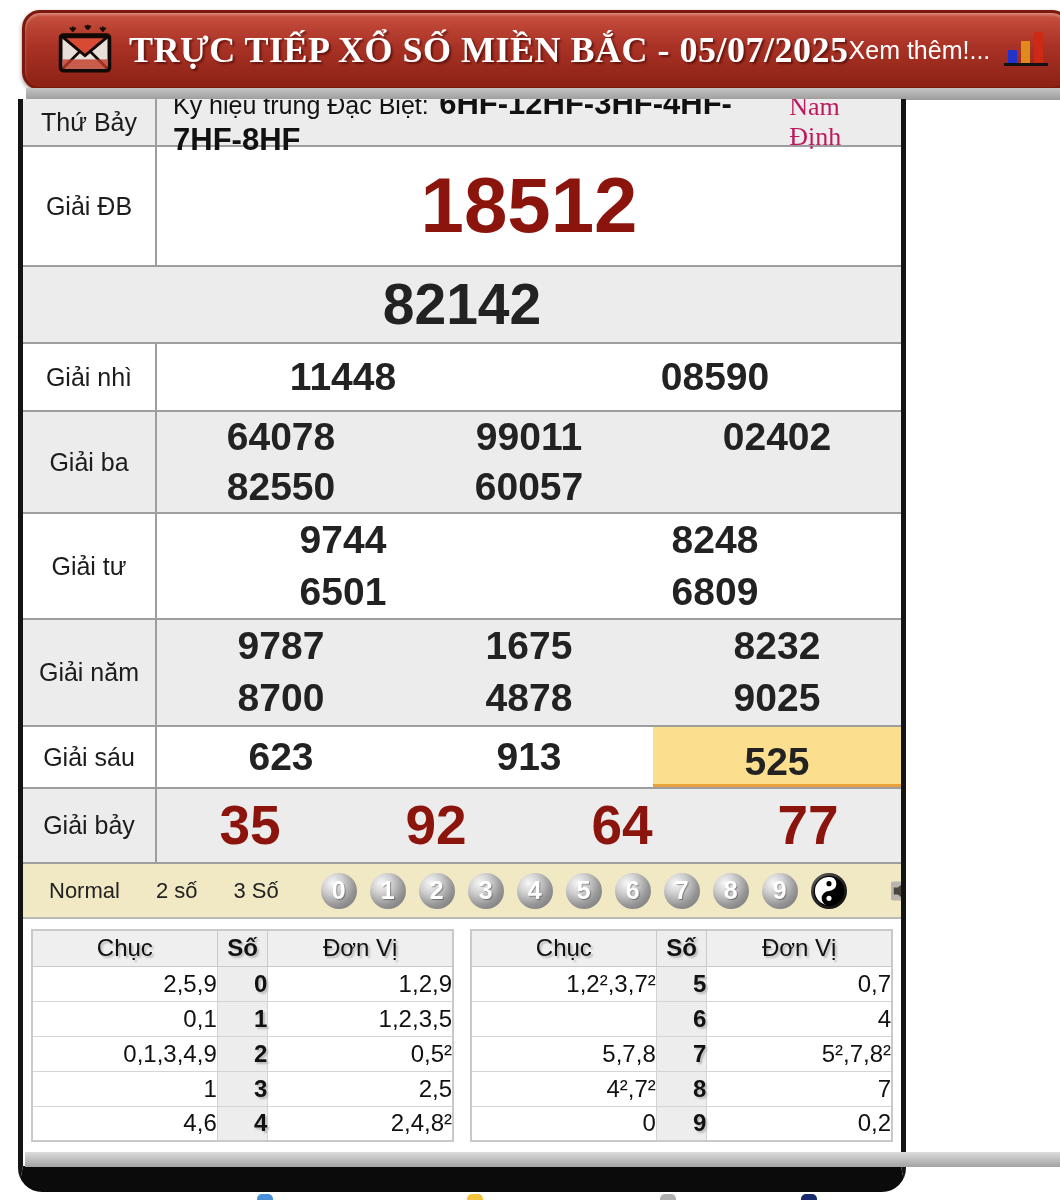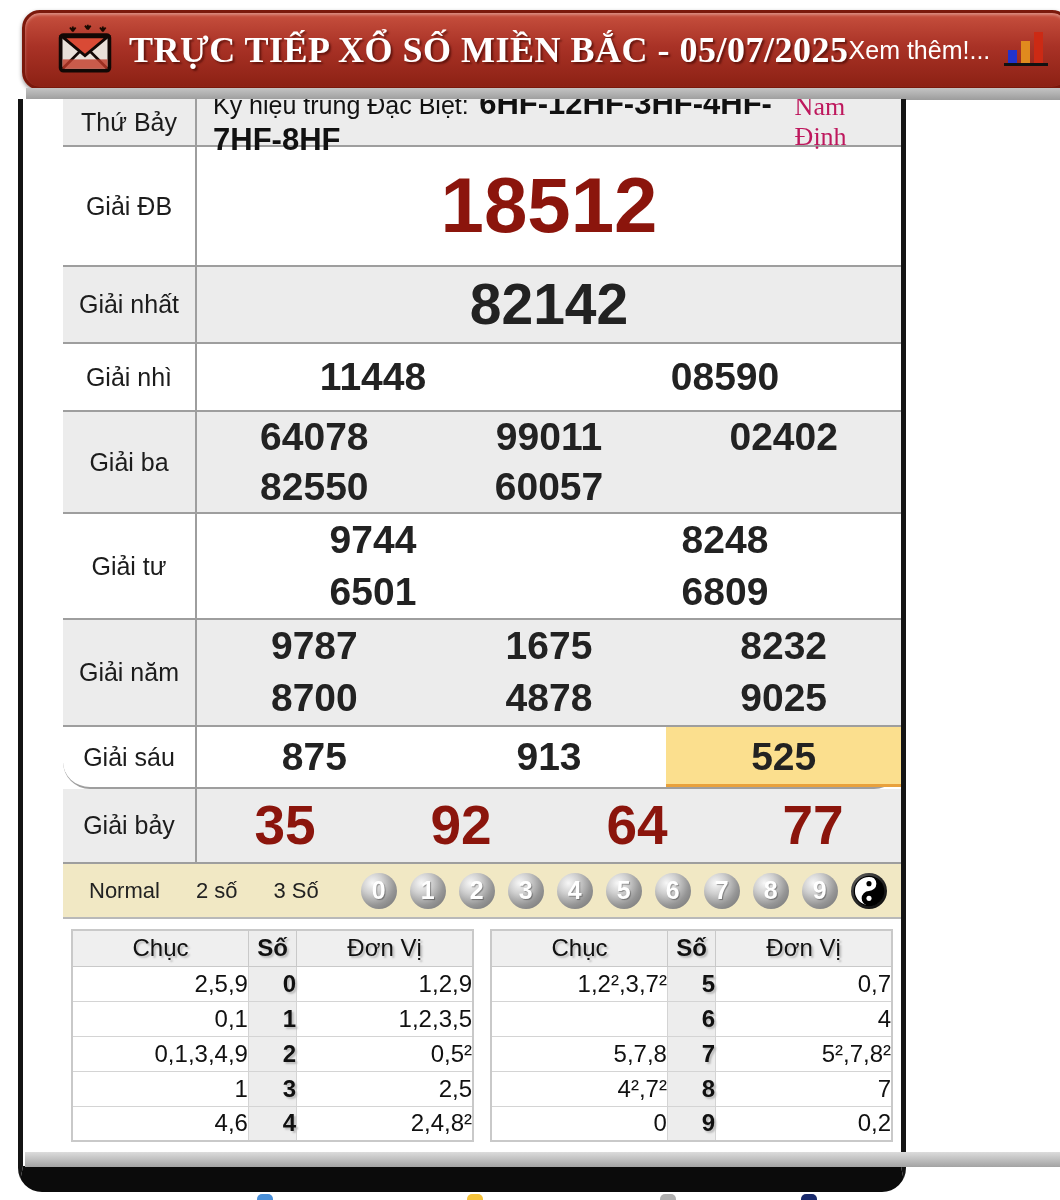--- a/index.html
+++ b/index.html
@@ -22,46 +22,46 @@
   .chart-ic .b1 { position:absolute; left:4px;  bottom:7px; width:9px; height:13px; background:#2233cc; }
   .chart-ic .b2 { position:absolute; left:17px; bottom:7px; width:9px; height:22px; background:#e08a1e; }
   .chart-ic .b3 { position:absolute; left:30px; bottom:7px; width:9px; height:31px; background:#cc2a14; }
 
   .graybar-top { position:absolute; left:10px; top:88px; width:1040px; height:12px;
     background:linear-gradient(180deg,#c4c4c4,#9c9c9c); }
 
   
   .frame { position:absolute; left:2px; top:99px; width:888px; height:1093px;
     border-left:5px solid #141414; border-right:5px solid #141414; border-bottom:26px solid #0b0b0b;
-    border-radius:0 0 24px 24px; background:#fff; overflow:hidden;padding-left:40px; }
+    border-radius:0 0 24px 24px; background:#fff; overflow:hidden; }
   .row { display:flex; width:100%; border-bottom:2px solid #9e9e9e; background:#fff; }
   .row.alt { background:#ececec; }
   .lab { flex:0 0 134px; border-right:2px solid #9e9e9e; display:flex; align-items:center; justify-content:center;
     font-size:25px; color:#1c1c1c; text-align:center; }
   .content { flex:1; display:grid; align-items:center; justify-items:center; }
   .g1 { grid-template-columns:1fr; }
   .g2 { grid-template-columns:1fr 1fr; }
   .g3 { grid-template-columns:1fr 1fr 1fr; }
   .g4 { grid-template-columns:1fr 1fr 1fr 1fr; }
 
   .h-info { height:48px; } .h-db { height:120px; } .h-nhat { height:77px; } .h-nhi { height:68px; }
-  .h-ba { height:102px; } .h-tu { height:106px; } .h-nam { height:107px; } .h-sau { height:62px;border-radius:27px; }
+  .h-ba { height:102px; } .h-tu { height:106px; } .h-nam { height:107px; } .h-sau { height:62px; }
   .h-bay { height:75px; }
 
   .info-content { display:flex; align-items:center; justify-content:space-between; padding:0 14px 0 16px; }
   .sym-label { font-size:25px; color:#111; }
   .sym-value { font-size:31px; font-weight:bold; color:#111; margin-left:6px; }
   .province { font-family:"Liberation Serif", serif; font-size:26px; color:#be185d; }
 
   .num { font-weight:bold; color:#222; line-height:1.25; }
   .num-db   { font-size:78px; color:#8b150c; }
   .num-nhat { font-size:57px; }
   .num-mid  { font-size:39px; }
   .num-bay  { font-size:55px; color:#8b150c; }
-  .cell-highlight { background:#fbdf8e; width:100%; height:100%; display:flex; align-items:center; justify-content:center; box-shadow: inset 0 -3px 0 #e8a13c; }
+  .cell-highlight { background:#fbdf8e; width:100%; height:100%; display:flex; align-items:flex-end; justify-content:center; box-shadow: inset 0 -3px 0 #e8a13c; }
 
   
   .toolbar { height:55px; background:#f1e8c4; border-bottom:2px solid #b9b9b9; display:flex; align-items:center; padding:0 10px; }
   .mode { font-size:22px; color:#222; padding:0 16px; cursor:pointer; white-space:nowrap; }
   .vdiv { width:2px; height:36px; background:#999; margin:0 2px; }
   .balls { display:flex; align-items:center; gap:13px; margin-left:22px; }
   .ball { width:36px; height:36px; border-radius:50%;
     background:radial-gradient(circle at 32% 28%, #f7f7f7 0%, #cfcfcf 30%, #969696 62%, #6e6e6e 100%);
     color:#fff; font-size:25px; font-weight:bold; display:flex; align-items:center; justify-content:center;
     text-shadow:1px 1px 1px rgba(0,0,0,.35); cursor:pointer; }
@@ -126,21 +126,20 @@
     </div>
 
     <div class="row h-db">
       <div class="lab">Giải ĐB</div>
       <div class="content g1">
         <span class="num num-db">18512</span>
       </div>
     </div>
 
     <div class="row alt h-nhat">
-      <div class="lab">Giải nhất</div>
       <div class="content g1">
         <span class="num num-nhat">82142</span>
       </div>
     </div>
 
     <div class="row h-nhi">
       <div class="lab">Giải nhì</div>
       <div class="content g2">
         <span class="num num-mid">11448</span>
         <span class="num num-mid">08590</span>
@@ -176,21 +175,21 @@
         <span class="num num-mid">8232</span>
         <span class="num num-mid">8700</span>
         <span class="num num-mid">4878</span>
         <span class="num num-mid">9025</span>
       </div>
     </div>
 
     <div class="row h-sau">
       <div class="lab">Giải sáu</div>
       <div class="content g3" style="align-items:stretch;">
-        <span class="num num-mid" style="display:flex;align-items:center;">875</span>
+        <span class="num num-mid" style="display:flex;align-items:center;">623</span>
         <span class="num num-mid" style="display:flex;align-items:center;">913</span>
         <span class="cell-highlight">
             <span class="num num-mid">525</span>
           </span>
       </div>
     </div>
 
     <div class="row alt h-bay">
       <div class="lab">Giải bảy</div>
       <div class="content g4">

